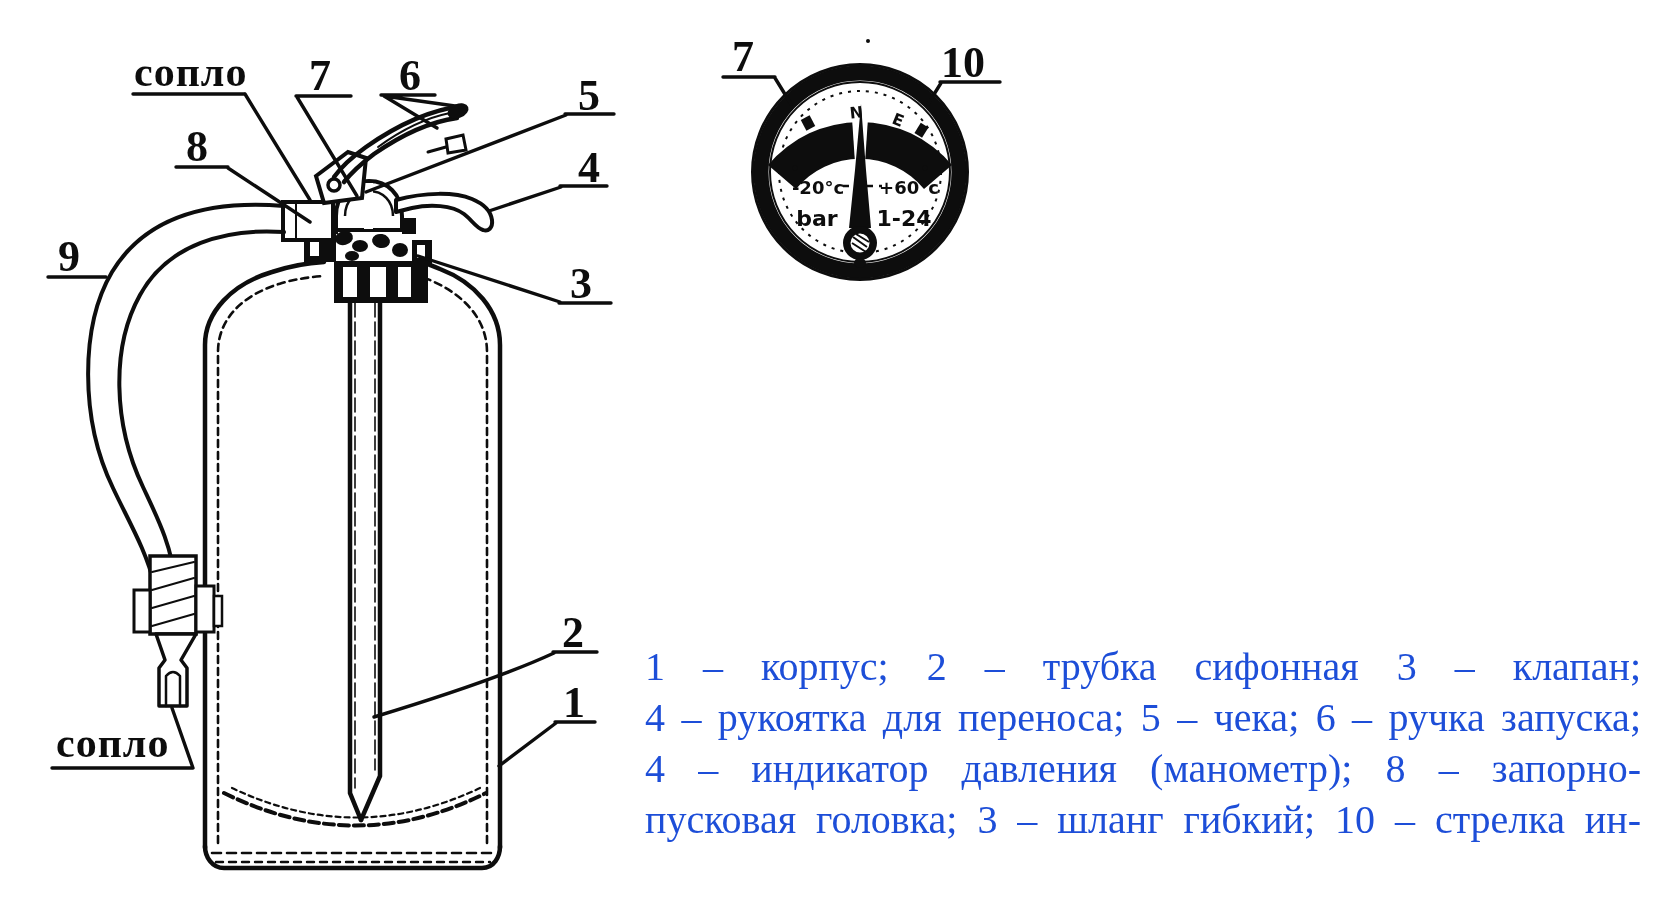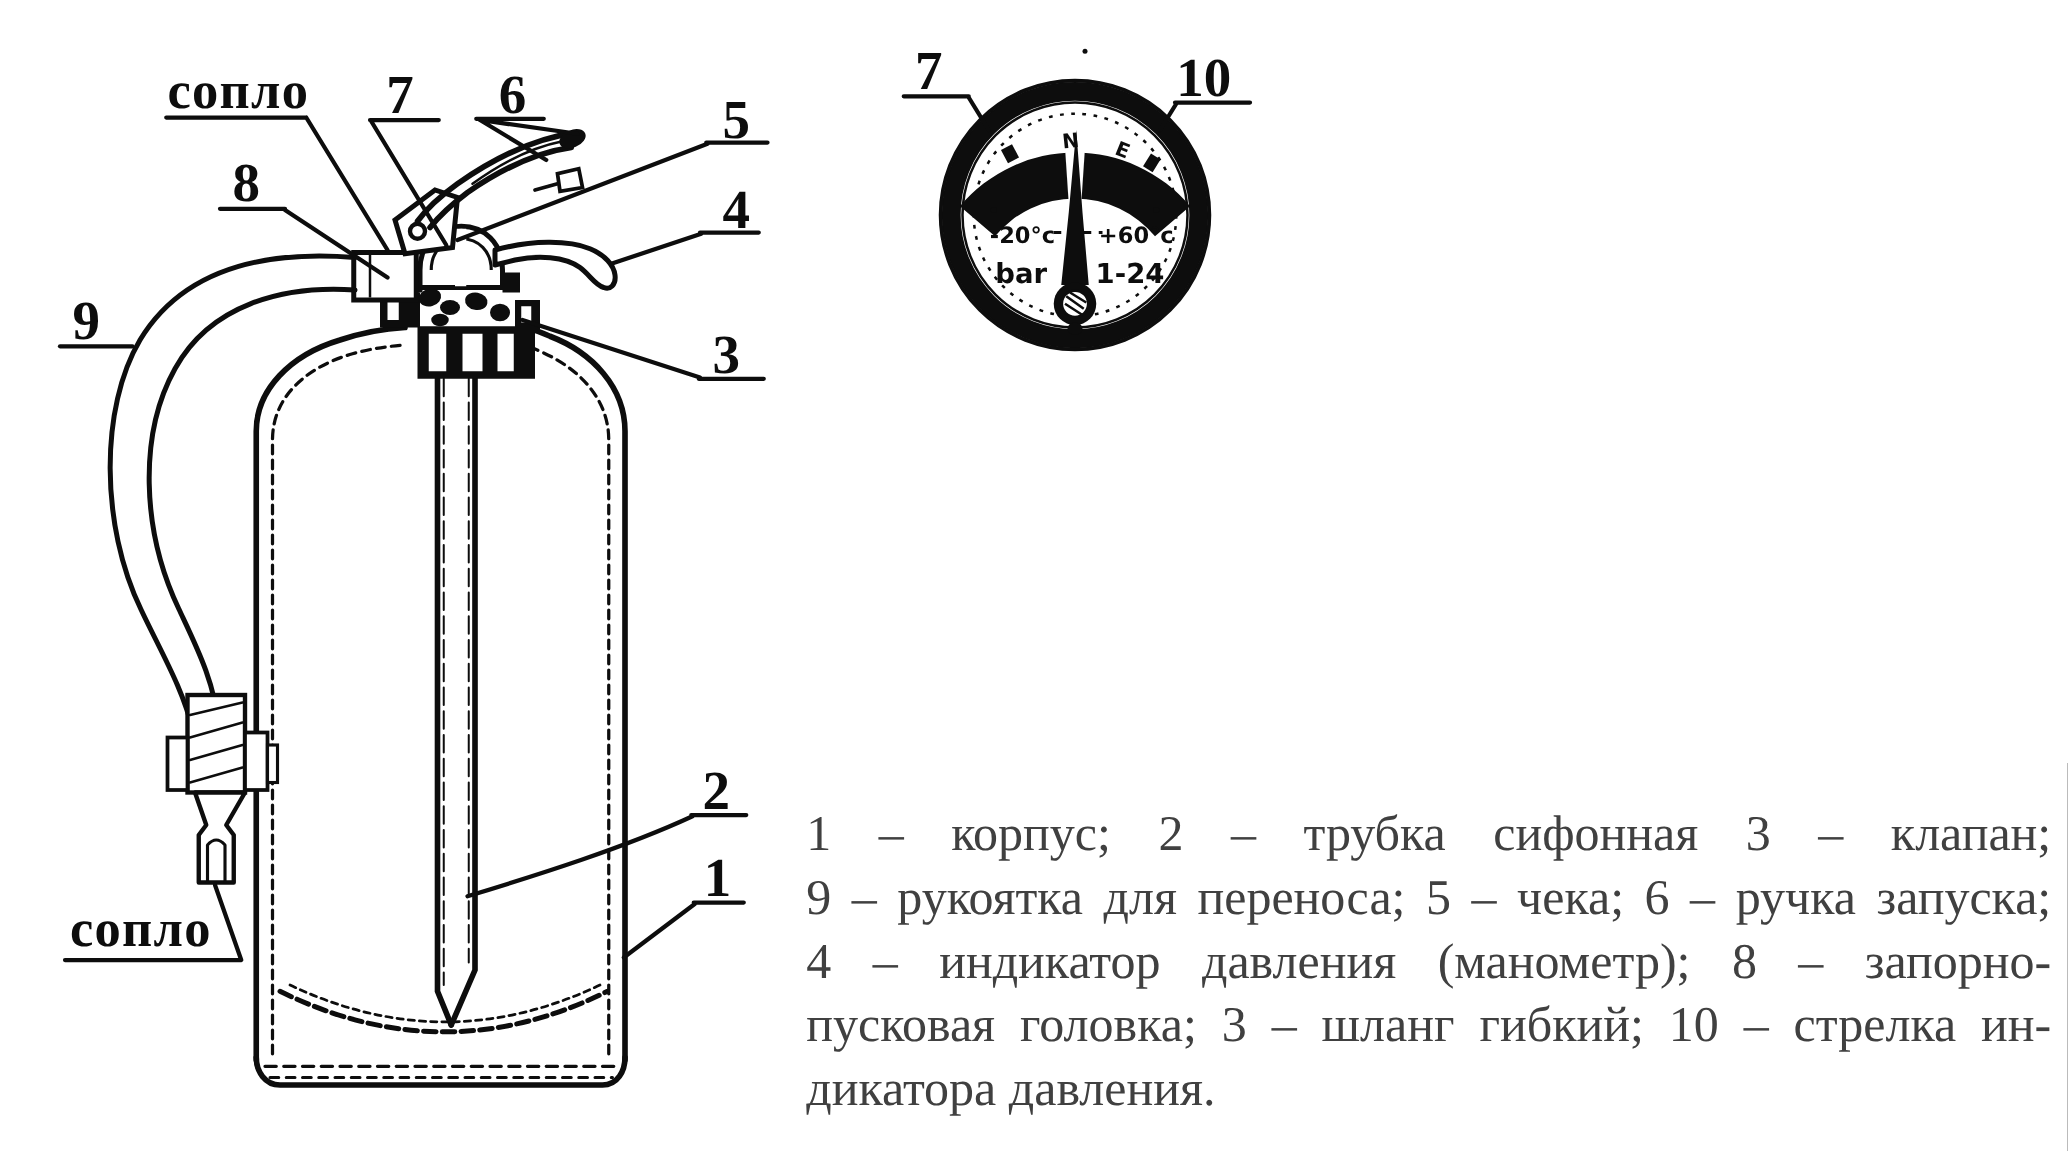--- a/index.html
+++ b/index.html
@@ -10,21 +10,21 @@
     font-family:"Liberation Serif", serif;
   }
   svg text{ fill:var(--ink); }
   .callout{ font-family:"Liberation Serif", serif; font-weight:bold; font-size:44px; }
   .callout-word{ font-family:"Liberation Serif", serif; font-weight:bold; font-size:42px; letter-spacing:1px; }
   .gauge-small{ font-family:"DejaVu Sans", sans-serif; font-weight:bold; font-size:18px; }
   .gauge-big{ font-family:"DejaVu Sans", sans-serif; font-weight:bold; font-size:22px; }
   .dial-letter{ font-family:"DejaVu Sans", sans-serif; font-weight:bold; font-size:16px; }
   #legend{
     position:absolute; left:645px; top:641px; width:996px;
-    font-size:40px; line-height:51px; color:#404040; font-weight:500;
+    font-size:40px; line-height:51px; color:#1d4ed8; font-weight:500;
   }
   .legend-line{ text-align:justify; text-align-last:justify; white-space:nowrap; }
   .legend-line.last{ text-align-last:left; }
 </style>
 </head>
 <body>
 
 <div id="page">
 
 <svg width="1654" height="921" viewBox="0 0 1654 921" xmlns="http://www.w3.org/2000/svg">
@@ -174,19 +174,18 @@
     <text class="callout" x="58" y="271">9</text>
     <text class="callout-word" x="56" y="757">сопло</text>
     <text class="callout" x="732" y="71">7</text>
     <text class="callout" x="941" y="77">10</text>
   </g>
 </svg>
 
 
 <div id="legend">
   <div class="legend-line">1 – корпус; 2 – трубка сифонная 3 – клапан;</div>
-  <div class="legend-line">9 – рукоятка для переноса; 5 – чека;  6 – ручка запуска;</div>
+  <div class="legend-line">4 – рукоятка для переноса; 5 – чека;  6 – ручка запуска;</div>
   <div class="legend-line">4 – индикатор давления (манометр); 8 – запорно-</div>
   <div class="legend-line">пусковая  головка; 3 – шланг гибкий; 10 – стрелка ин-</div>
-  <div class="legend-line last">дикатора давления.</div>
 </div>
 
 </div>
 
 </body></html>

